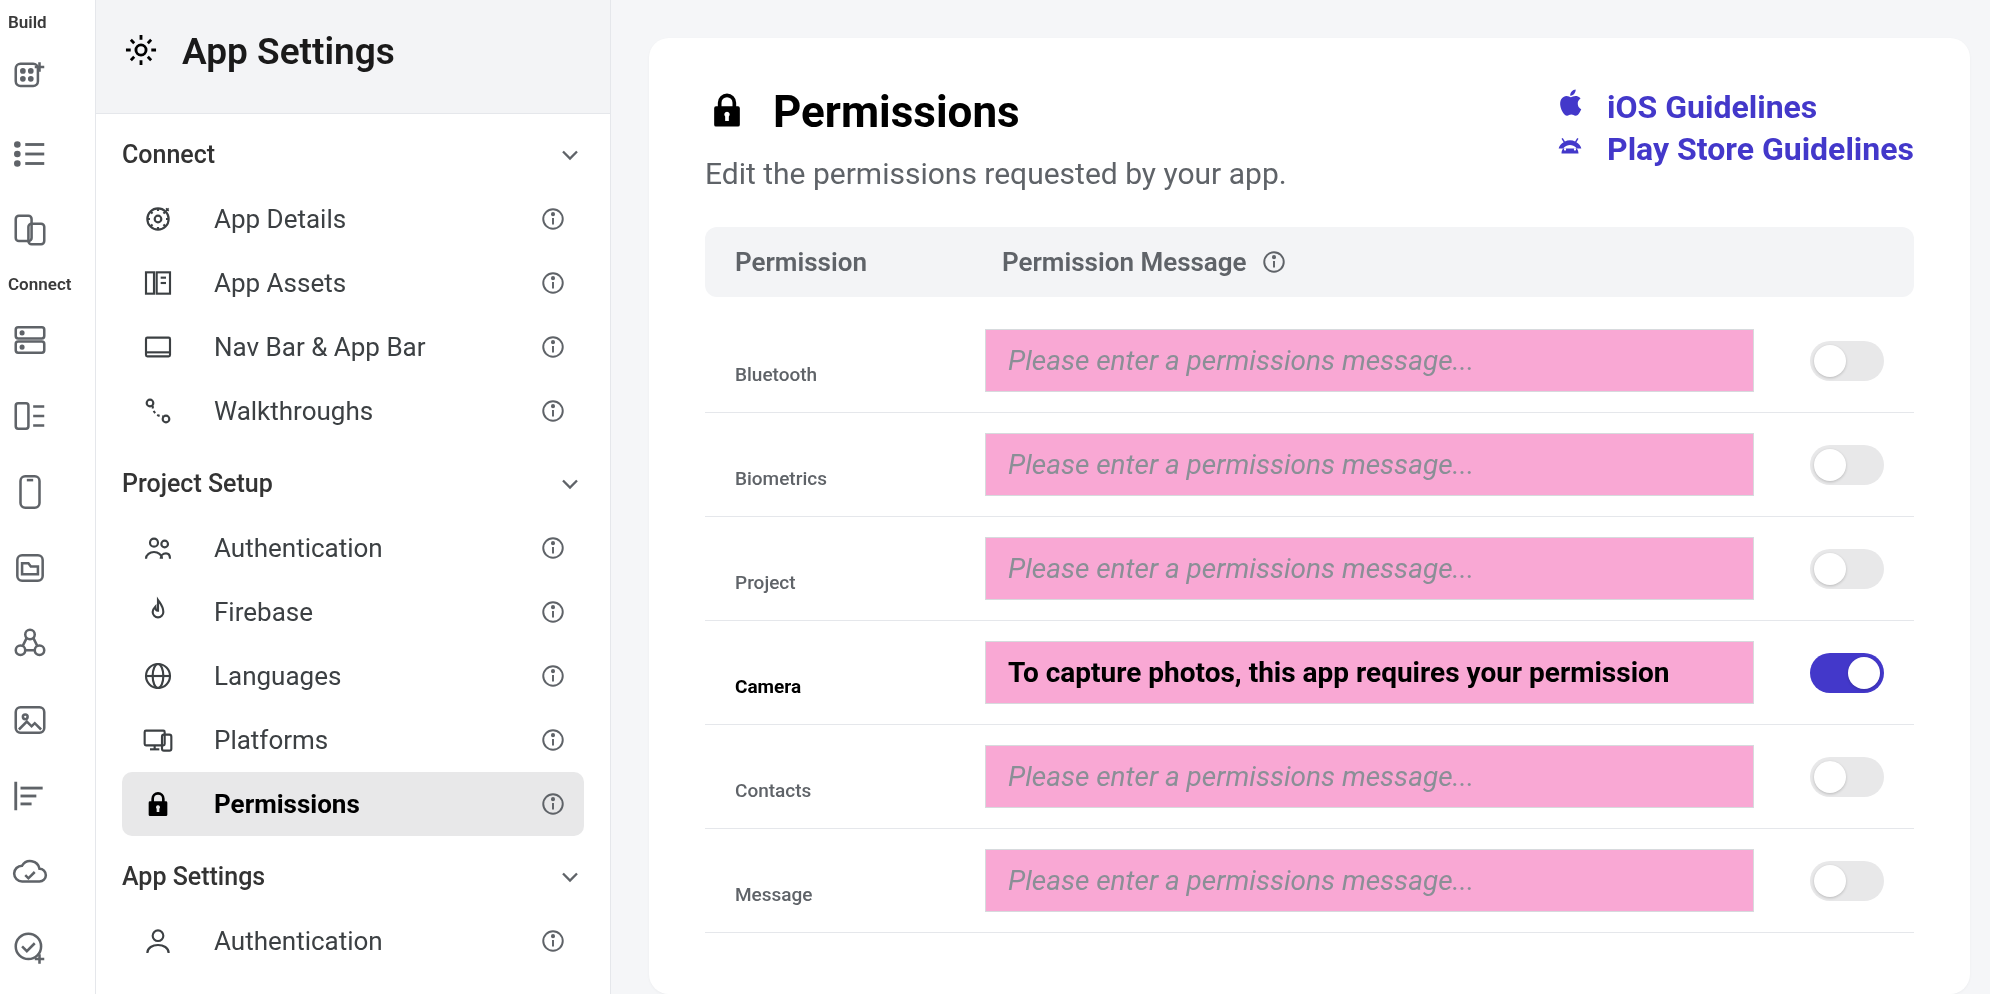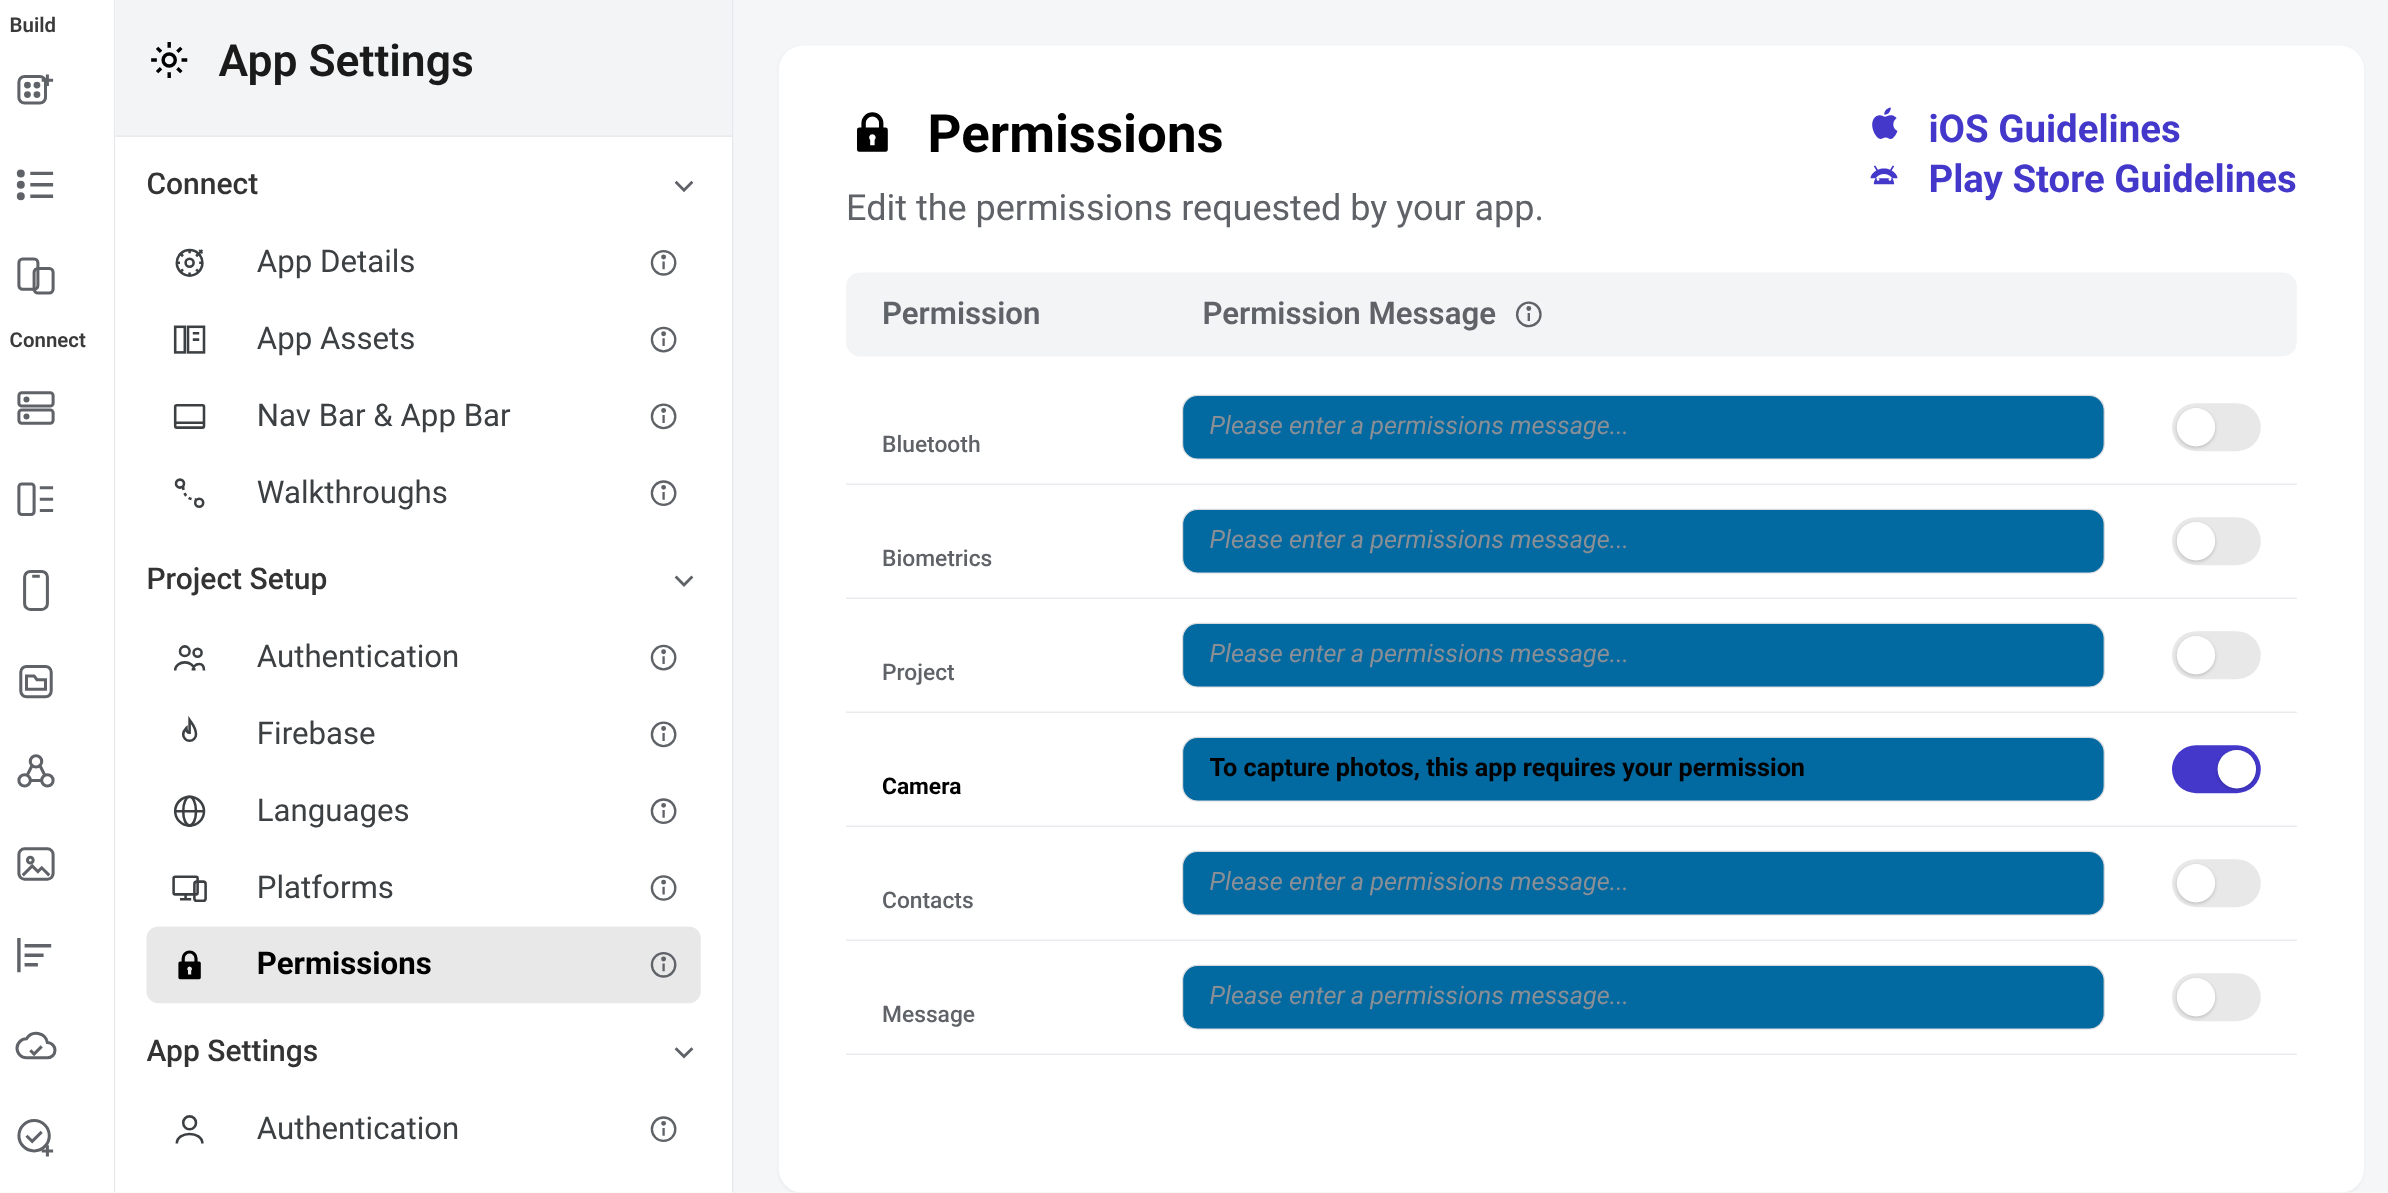--- a/index.html
+++ b/index.html
@@ -199,26 +199,26 @@
   color: #5f6368;
   font-weight: 500;
   flex-shrink: 0;
   margin-top: 28px;
 }
 .row.active .cell-name { color: #000; font-weight: 700; }
 .cell-msg { flex: 1; padding-right: 30px; }
 .msg-input {
   width: 100%;
   border: 1px solid #d7dadd;
-  border-radius: 13px;
+  border-radius: 0;
   padding: 14px 22px;
-  font-size: 21px;
+  font-size: 28px;
   color: #000;
   font-family: inherit;
-  background: #0369a1;
+  background: #f9a8d4;
 }
 .msg-input::placeholder {
   color: #8a8f96;
   font-style: italic;
 }
 .row.active .msg-input { font-weight: 700; }
 .cell-toggle { width: 100px; display: flex; justify-content: flex-end; }
 
 .toggle {
   width: 74px;

